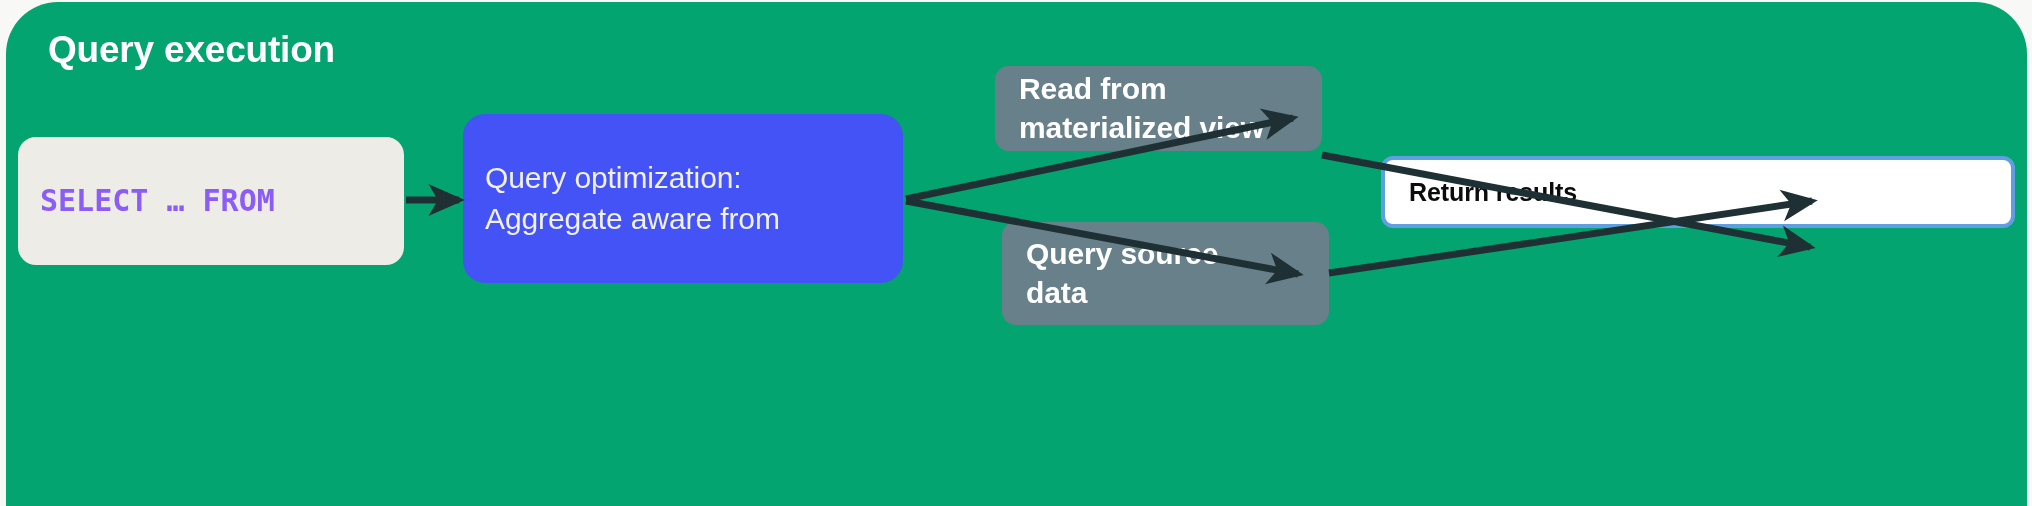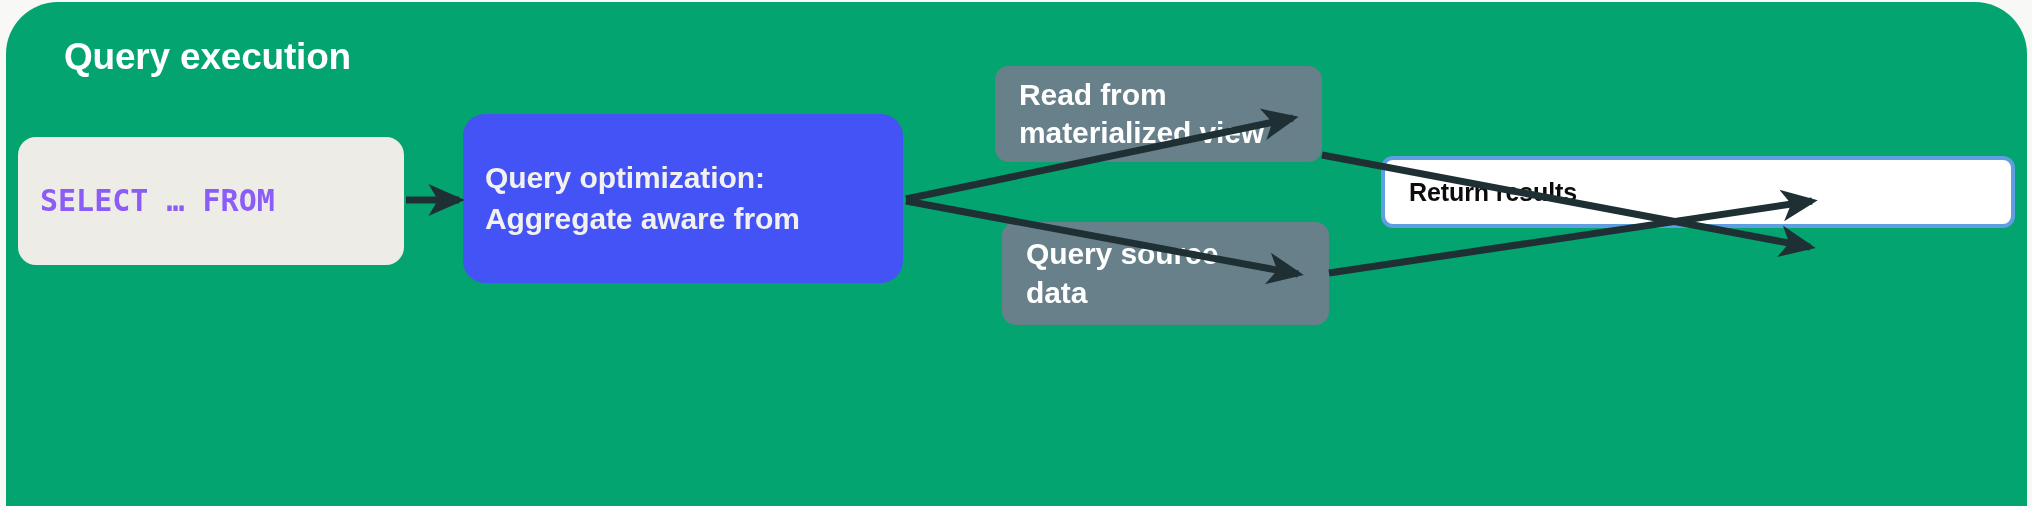--- a/index.html
+++ b/index.html
@@ -23,27 +23,26 @@
     left: 6px;
     top: 2px;
     width: 2021px;
     height: 560px;           
     background: #04a470;
     border-radius: 52px;
   }
   #panel-title {
     position: absolute;
     left: 48px;
-    top: 36px;
+    top: 29px;
     font-size: 37px;
     font-weight: bold;
     color: #ffffff;
     letter-spacing: -0.2px;
     white-space: nowrap;
-    margin-left: 16px;
   }
 
   
   .node {
     position: absolute;
     box-sizing: border-box;
     display: flex;
     flex-direction: column;
     justify-content: center;
   }
@@ -73,21 +72,21 @@
     top: 114px;
     width: 440px;
     height: 169px;
     background: #4353f5;
     border-radius: 22px;
     padding: 0 22px;
   }
   #node-optimize .line {
     color: #f2f1f0;
     font-size: 30px;
-    font-weight: bold;
+    font-weight: normal;
     line-height: 1.36;
     letter-spacing: -0.1px;
   }
 
   
   .node-gray {
     background: #68808a;
     border-radius: 14px;
     padding: 0 24px;
   }
@@ -95,21 +94,21 @@
     color: #ffffff;
     font-size: 30px;
     font-weight: bold;
     line-height: 1.28;
     letter-spacing: -0.1px;
   }
   #node-matview {
     left: 995px;
     top: 66px;
     width: 327px;
-    height: 96px;
+    height: 85px;
   }
   #node-source {
     left: 1002px;
     top: 222px;
     width: 327px;
     height: 103px;
   }
 
   
   #node-return {

